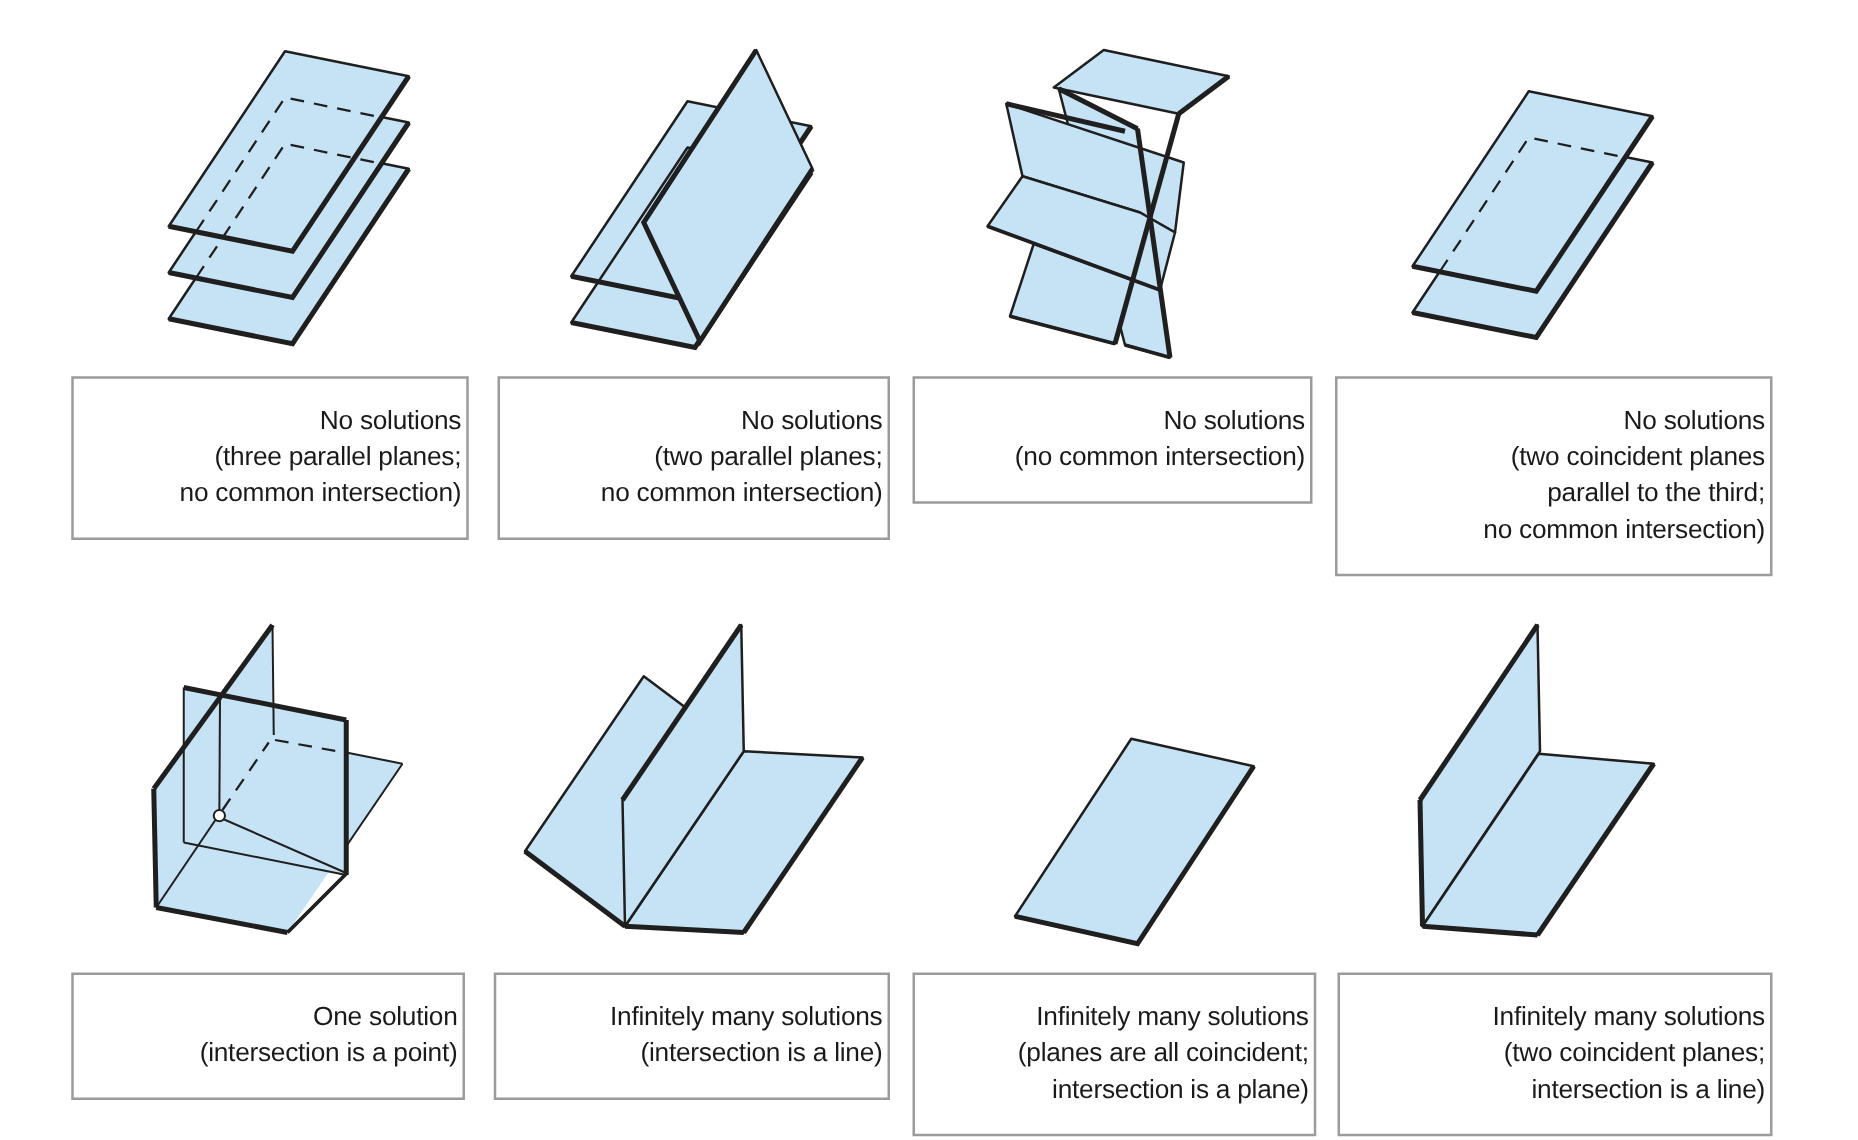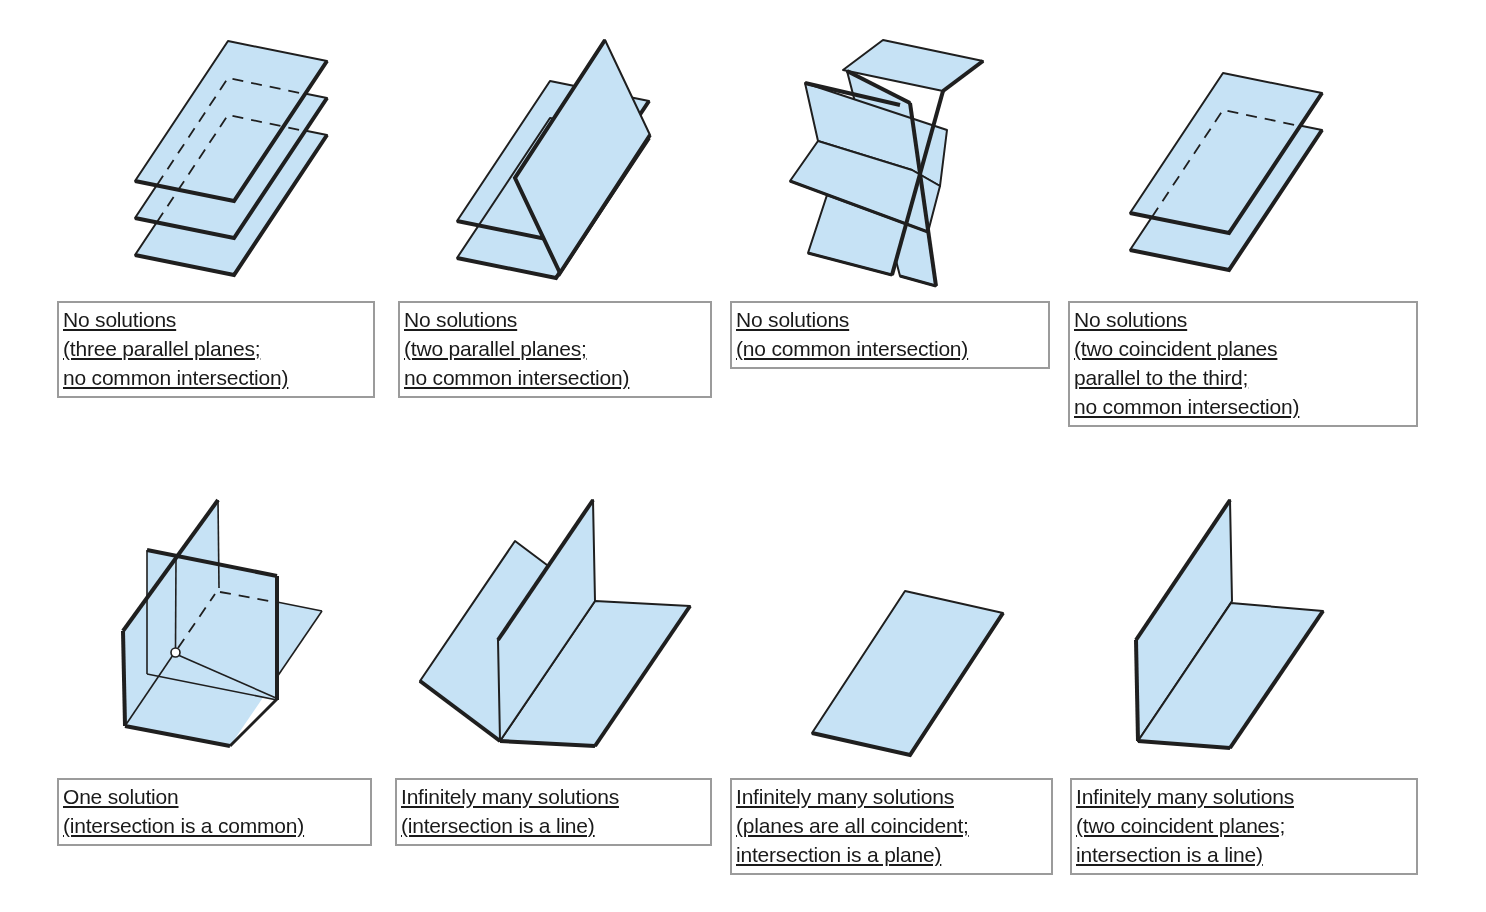--- a/index.html
+++ b/index.html
@@ -12,25 +12,24 @@
   }
   .fig{position:absolute;}
   .caption{
     position:absolute;
     box-sizing:border-box;
     border:2px solid #9b9b9b;
     background:#ffffff;
     color:#1a1a1a;
     font-size:21px;
     line-height:1.38;
-    text-align:left;
+    text-align:right;
     white-space:pre-line;
-    padding:3px 4px;
+    padding:20px 4px;
     letter-spacing:-0.2px;
-    text-decoration:underline;
   }
   
   .pf{fill:#c6e2f5;stroke:#1f1f1f;stroke-width:2;stroke-linejoin:round;}
   .pf-nostroke{fill:#c6e2f5;stroke:none;}
   .tk{fill:none;stroke:#1f1f1f;stroke-width:4;stroke-linecap:butt;}
   .tk3{fill:none;stroke:#1f1f1f;stroke-width:3;stroke-linecap:butt;}
   .tn{fill:none;stroke:#1f1f1f;stroke-width:1.6;stroke-linecap:butt;}
   .dsh{fill:none;stroke:#1f1f1f;stroke-width:1.8;stroke-dasharray:11 8;stroke-linecap:butt;}
   .pt{fill:#ffffff;stroke:#1f1f1f;stroke-width:1.6;}
 </style>
@@ -136,21 +135,21 @@
   <div class="caption" style="left:398px; top:301px; width:314px;">No solutions
 (two parallel planes;
 no common intersection)</div>
   <div class="caption" style="left:730px; top:301px; width:320px;">No solutions
 (no common intersection)</div>
   <div class="caption" style="left:1068px;top:301px; width:350px;">No solutions
 (two coincident planes
 parallel to the third;
 no common intersection)</div>
   <div class="caption" style="left:57px;  top:778px; width:315px;">One solution
-(intersection is a common)</div>
+(intersection is a point)</div>
   <div class="caption" style="left:395px; top:778px; width:317px;">Infinitely many solutions
 (intersection is a line)</div>
   <div class="caption" style="left:730px; top:778px; width:323px;">Infinitely many solutions
 (planes are all coincident;
 intersection is a plane)</div>
   <div class="caption" style="left:1070px;top:778px; width:348px;">Infinitely many solutions
 (two coincident planes;
 intersection is a line)</div>
 
 </div>

